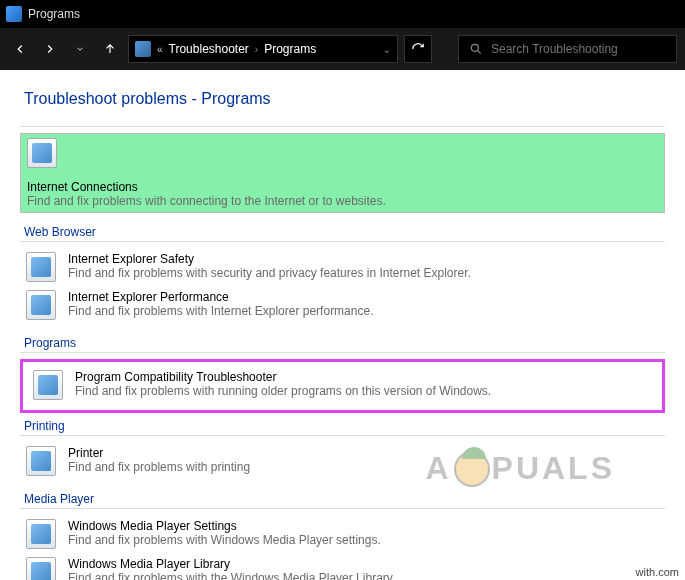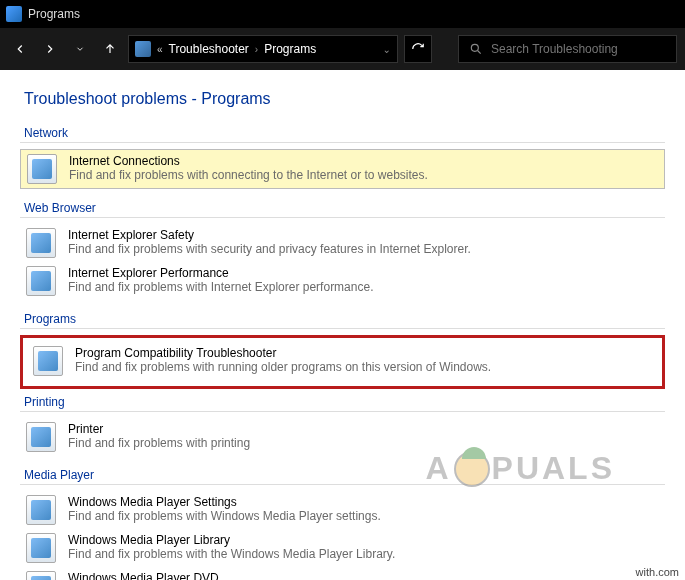--- a/index.html
+++ b/index.html
@@ -18,26 +18,26 @@
     .addr .dd { color: #888; margin-left: auto; font-size: 10px; }
     .refresh { width: 28px; height: 28px; display: flex; align-items: center; justify-content: center; color: #fff; cursor: pointer; border: 1px solid #333; background: #000; }
     .search { flex: 1; background: #000000; height: 28px; display: flex; align-items: center; padding: 0 10px; gap: 8px; margin-left: 20px; border: 1px solid #333; }
     .search svg { stroke: #888; fill: none; stroke-width: 2; }
     .search input { background: transparent; border: none; color: #888; font-size: 12px; outline: none; flex: 1; }
     .content { padding: 12px 20px 0 20px; }
     .page-title { color: #003399; font-size: 16px; margin: 8px 0 18px 4px; }
     .sect-head { color: #003399; font-size: 12px; margin: 6px 0 2px 4px; }
     .sect-rule { height: 1px; background: #ddd; margin-bottom: 6px; }
     .item { display: flex; gap: 12px; padding: 4px 6px; cursor: pointer; align-items: flex-start; }
-    .item.sel { background: #fef9c3; border: 1px solid #bbb; }
+    .item.sel { background: #86efac; border: 1px solid #bbb; flex-direction: column; }
     .item .ico { width: 30px; height: 30px; flex: 0 0 30px; border: 1px solid #aaa; border-radius: 2px; background: linear-gradient(180deg,#fff,#dde6ee); position: relative; }
     .item .ico::after { content: ""; position: absolute; inset: 4px; background: linear-gradient(135deg,#6ab0f3,#2a7ac0); border-radius: 2px; opacity: 0.85; }
     .item .txt .name { color: #000; font-size: 12px; }
     .item .txt .desc { color: #6a6a6a; font-size: 12px; }
-    .box-red { border: 3px solid #b91c1c; padding: 4px 4px 6px 4px; margin: 2px 0 6px 0; }
+    .box-red { border: 3px solid #d946ef; padding: 4px 4px 6px 4px; margin: 2px 0 6px 0; }
     .watermark { position: absolute; right: 70px; top: 450px; font-size: 32px; color: #999; font-weight: 700; letter-spacing: 3px; opacity: 0.55; display: flex; align-items: center; }
     .watermark .face { width: 36px; height: 36px; background: #f4c97a; border-radius: 50%; border: 2px solid #888; margin: 0 2px; position: relative; }
     .watermark .face::before { content:""; position:absolute; top:-6px; left:6px; width:24px; height:12px; background:#5a9e5a; border-radius:12px 12px 0 0; }
     .site { position: absolute; right: 6px; bottom: 2px; font-size: 11px; color: #444; }
   </style>
 </head>
 <body>
 
 <div class="titlebar">
   <div class="app-icon"></div>
@@ -83,21 +83,20 @@
         <circle cx="10" cy="10" r="6"></circle>
         <path d="M20 20l-5-5"></path>
       </svg>
     <input placeholder="Search Troubleshooting" style="">
   </div>
 </div>
 
 <div class="content">
   <div class="page-title">Troubleshoot problems - Programs</div>
 
-  <div class="sect-head">Network</div>
   <div class="sect-rule"></div>
   <div class="item sel">
     <div class="ico"></div>
     <div class="txt">
       <div class="name">Internet Connections</div>
       <div class="desc">Find and fix problems with connecting to the Internet or to websites.</div>
     </div>
   </div>
 
   <div class="sect-head" style="margin-top:12px">Web Browser</div>

